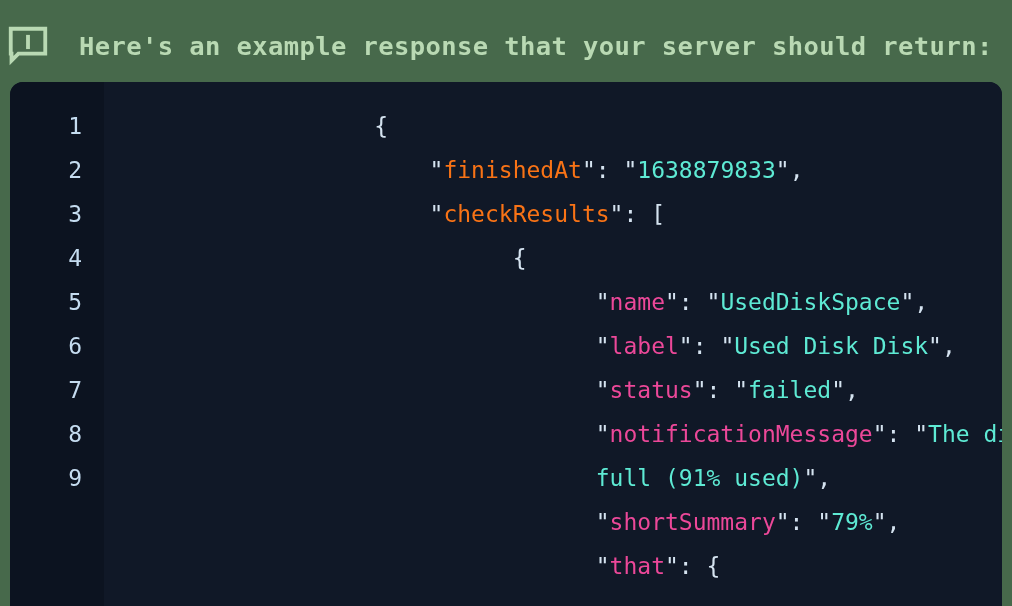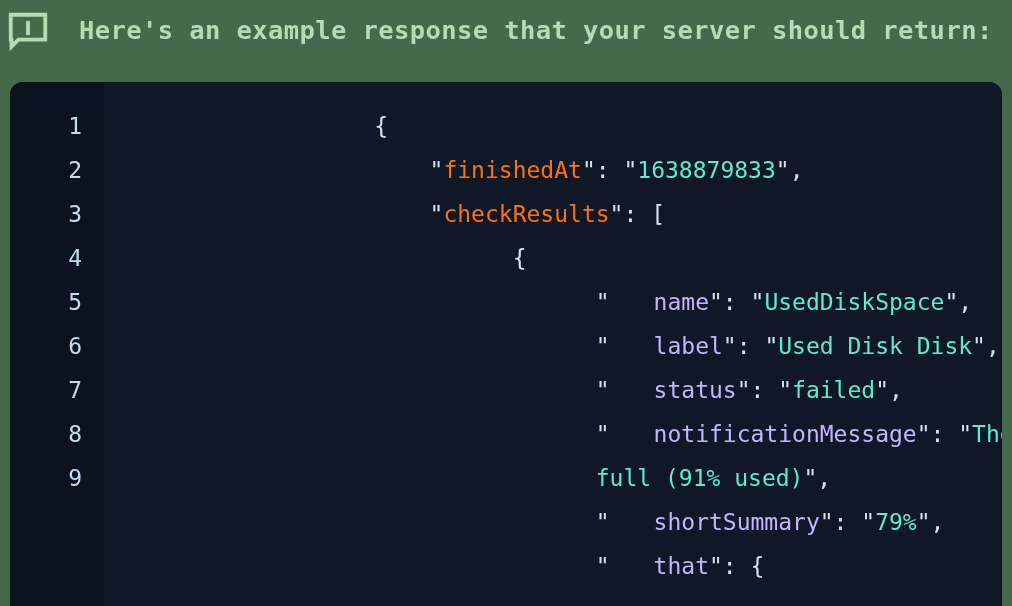--- a/index.html
+++ b/index.html
@@ -13,21 +13,21 @@
     font-family: "DejaVu Sans Mono", "Liberation Mono", monospace;
   }
 
   
   .header {
     position: absolute;
     left: 0; top: 0;
     width: 1012px; height: 82px;
     background: #47694b;
     display: flex;
-    align-items: flex-start;
+    align-items: center;
     padding-top: 6px;
   }
   .info-icon {
     width: 46px; height: 46px;
     margin-left: 5px;
     margin-top: 3px;
     flex: 0 0 auto;
     display: block;
   }
   .header-text {
@@ -87,21 +87,21 @@
     height: 44px;
     line-height: 44px;
     font-size: 23px;
     font-family: "DejaVu Sans Mono", "Liberation Mono", monospace;
     white-space: pre;
     color: #d5e3f0;
     padding-left: 10px;
   }
   .tok-punct  { color: #d5e3f0; }
   .tok-key-a  { color: #f97316; }
-  .tok-key-b  { color: #c4b5fd; margin-left: 44px; }
+  .tok-key-b  { color: #ec4899; }
   .tok-str    { color: #5eead4; }
 </style>
 </head>
 <body>
 
 <div class="header">
   <svg class="info-icon" viewBox="0 0 24 24" fill="none" stroke="#b9d9b3" stroke-width="2" stroke-linecap="square" stroke-linejoin="miter">
     <path d="M3 3 H21 V16 H7 L3.4 19.6 V16 H3 Z"></path>
     <line x1="12" y1="7.2" x2="12" y2="7.4"></line>
     <line x1="12" y1="9.3" x2="12" y2="12.6"></line>

